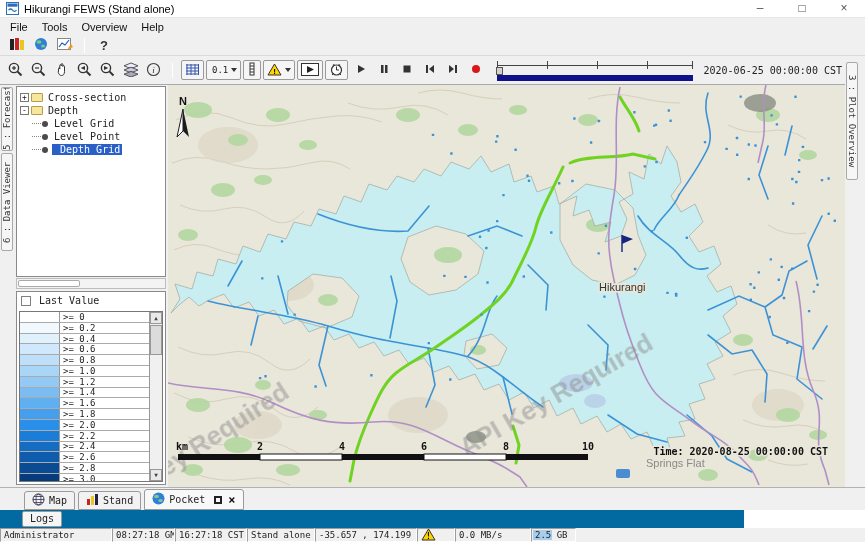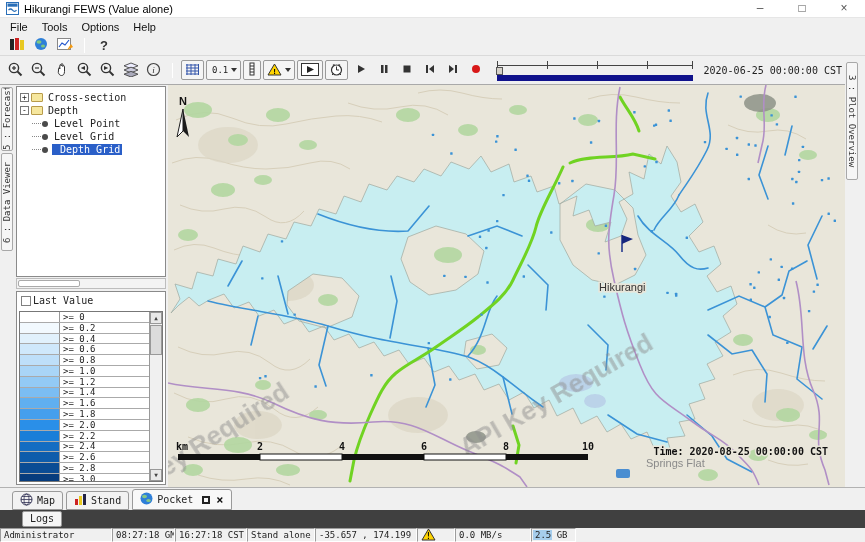--- a/index.html
+++ b/index.html
@@ -60,42 +60,42 @@
                margin-right:3px;flex:0 0 auto;}
   .hline{width:9px;border-top:1px dotted #888;margin:0 1px 0 8px;flex:0 0 auto;}
   .bullet{width:6px;height:6px;border-radius:50%;background:#4a4a4a;margin-right:4px;flex:0 0 auto;}
   .tree-label{padding:0 2px;}
   .tree-label.selected{background:#2a5fc8;color:#fff;padding-left:8px;}
   #tree-hscroll{position:absolute;left:2px;top:193px;width:150px;height:11px;background:#f3f3f3;
                 border:1px solid #bdbdbd;}
   #tree-hthumb{position:absolute;left:1px;top:1px;width:62px;height:7px;background:#fff;border:1px solid #aaa;border-radius:2px;}
   #legend-panel{position:absolute;left:2px;top:206px;width:150px;height:194px;background:#fff;
                 border:1px solid #8a8a8a;font-family:"DejaVu Sans Mono",monospace;}
-  #legend-header{height:17px;display:flex;align-items:center;gap:2px;padding-left:4px;font-size:10px;}
+  #legend-header{height:17px;display:flex;align-items:center;gap:8px;padding-left:4px;font-size:10px;}
   #legend-checkbox{width:10px;height:10px;border:1px solid #808080;background:#fff;flex:0 0 auto;}
   #legend-list{position:absolute;left:2px;top:19px;right:2px;bottom:2px;border:1px solid #777;
                overflow:hidden;background:#fff;}
   .legend-row{display:flex;height:10.8px;border-bottom:1px solid #aaa;font-size:9px;align-items:center;}
   .swatch{width:40px;align-self:stretch;border-right:1px solid #999;flex:0 0 auto;}
   .legend-label{padding-left:3px;}
   #legend-vscroll{position:absolute;right:0;top:0;bottom:0;width:13px;background:#f0f0f0;border-left:1px solid #999;}
   .scroll-arrow{position:absolute;left:0;width:12px;height:12px;background:#e9e9e9;border:1px solid #999;
                 font-size:6px;text-align:center;line-height:10px;color:#444;}
   #legend-vthumb{position:absolute;left:0;top:13px;width:12px;height:30px;background:#dcdcdc;border:1px solid #999;}
   
   #map{left:168px;top:85px;width:677px;height:402px;background:#e9e6da;}
   
   #bottom-tabs{left:0;top:487px;width:865px;height:23px;background:#f0f0f0;border-top:1px solid #b2b2b2;
-               display:flex;align-items:flex-end;padding-left:12px;gap:3px;}
+               display:flex;align-items:flex-end;padding-left:24px;gap:3px;}
   .btab{height:19px;border:1px solid #9a9a9a;border-radius:3px 3px 0 0;background:#f2f2f2;display:flex;
         align-items:center;gap:4px;padding:0 7px;font-size:10px;font-family:"DejaVu Sans Mono",monospace;}
   .btab.active{height:21px;background:#f8f8f8;}
   .tab-max{width:8px;height:8px;border:2px solid #222;margin-left:5px;}
   .tab-close{font-size:12px;font-weight:bold;color:#111;margin-left:2px;line-height:10px;}
-  #logs-row{left:0;top:510px;width:865px;height:18px;background:#404040;}
+  #logs-row{left:0;top:510px;width:744px;height:18px;background:#0369a1;}
   #logs-btn{position:absolute;left:22px;top:1px;height:16px;border:1px solid #999;border-radius:2px;
             background:#f5f5f5;font-size:10px;font-family:"DejaVu Sans Mono",monospace;
             padding:0 7px;line-height:14px;}
   #statusbar{left:0;top:528px;width:865px;height:14px;background:#f0f0f0;display:flex;}
   .status-cell{height:14px;border:1px solid;border-color:#9c9c9c #fff #fff #9c9c9c;position:relative;
                font-size:9px;font-family:"DejaVu Sans Mono",monospace;display:flex;align-items:center;
                padding:0 3px;white-space:nowrap;overflow:hidden;flex:0 0 auto;}
   .mem-fill{position:absolute;left:1px;top:1px;bottom:1px;background:#a6cdec;}
   .cell-text{position:relative;}
 </style>
@@ -103,32 +103,32 @@
 <body>
 
 <div id="edge-line" class="abs"></div>
 
 <div id="titlebar" class="abs">
   <span id="app-icon"><svg width="13" height="13">
         <rect x="0.5" y="0.5" width="12" height="12" fill="#fff" stroke="#2a6fb8"></rect>
         <rect x="1.5" y="1.5" width="10" height="3.2" fill="#2a6fb8"></rect>
         <path d="M2.5 8.2 q2 -2.4 4 0 t4 0" stroke="#2a6fb8" fill="none" stroke-width="1.3"></path>
       </svg></span>
-  <span id="title-text">Hikurangi FEWS  (Value alone)</span>
+  <span id="title-text">Hikurangi FEWS  (Stand alone)</span>
   <span id="win-controls">
     <span class="win-btn">–</span>
     <span class="win-btn">□</span>
     <span class="win-btn">×</span>
   </span>
 </div>
 
 <div id="menubar" class="abs">
     <span class="menu-item">File</span>
     <span class="menu-item">Tools</span>
-    <span class="menu-item">Options</span>
+    <span class="menu-item">Overview</span>
     <span class="menu-item">Help</span>
   </div>
 <div id="toolbar1" class="abs">
     <div class="tb1-btn">
       <span><svg width="16" height="14">
           <rect x="1" y="2" width="4" height="11" fill="#222"></rect>
           <rect x="6" y="1" width="4" height="12" fill="#cc2222"></rect>
           <rect x="11" y="3" width="4" height="10" fill="#e8c820"></rect>
         </svg></span>
     </div>
@@ -310,27 +310,27 @@
       </div>
       <div class="tree-row">
         <span class="expander">-</span>
         <span class="folder-icon"></span>
         <span class="tree-label">Depth</span>
       </div>
       <div class="tree-row">
         <span style="width: 7px;"></span>
         <span class="hline"></span>
         <span class="bullet"></span>
-        <span class="tree-label">Level Point</span>
+        <span class="tree-label">Level Grid</span>
       </div>
       <div class="tree-row">
         <span style="width: 7px;"></span>
         <span class="hline"></span>
         <span class="bullet"></span>
-        <span class="tree-label">Level Grid</span>
+        <span class="tree-label">Level Point</span>
       </div>
       <div class="tree-row">
         <span style="width: 7px;"></span>
         <span class="hline"></span>
         <span class="bullet"></span>
         <span class="tree-label selected">Depth Grid</span>
       </div>
     </div>
   <div id="tree-hscroll">
     <div id="tree-hthumb"></div>

